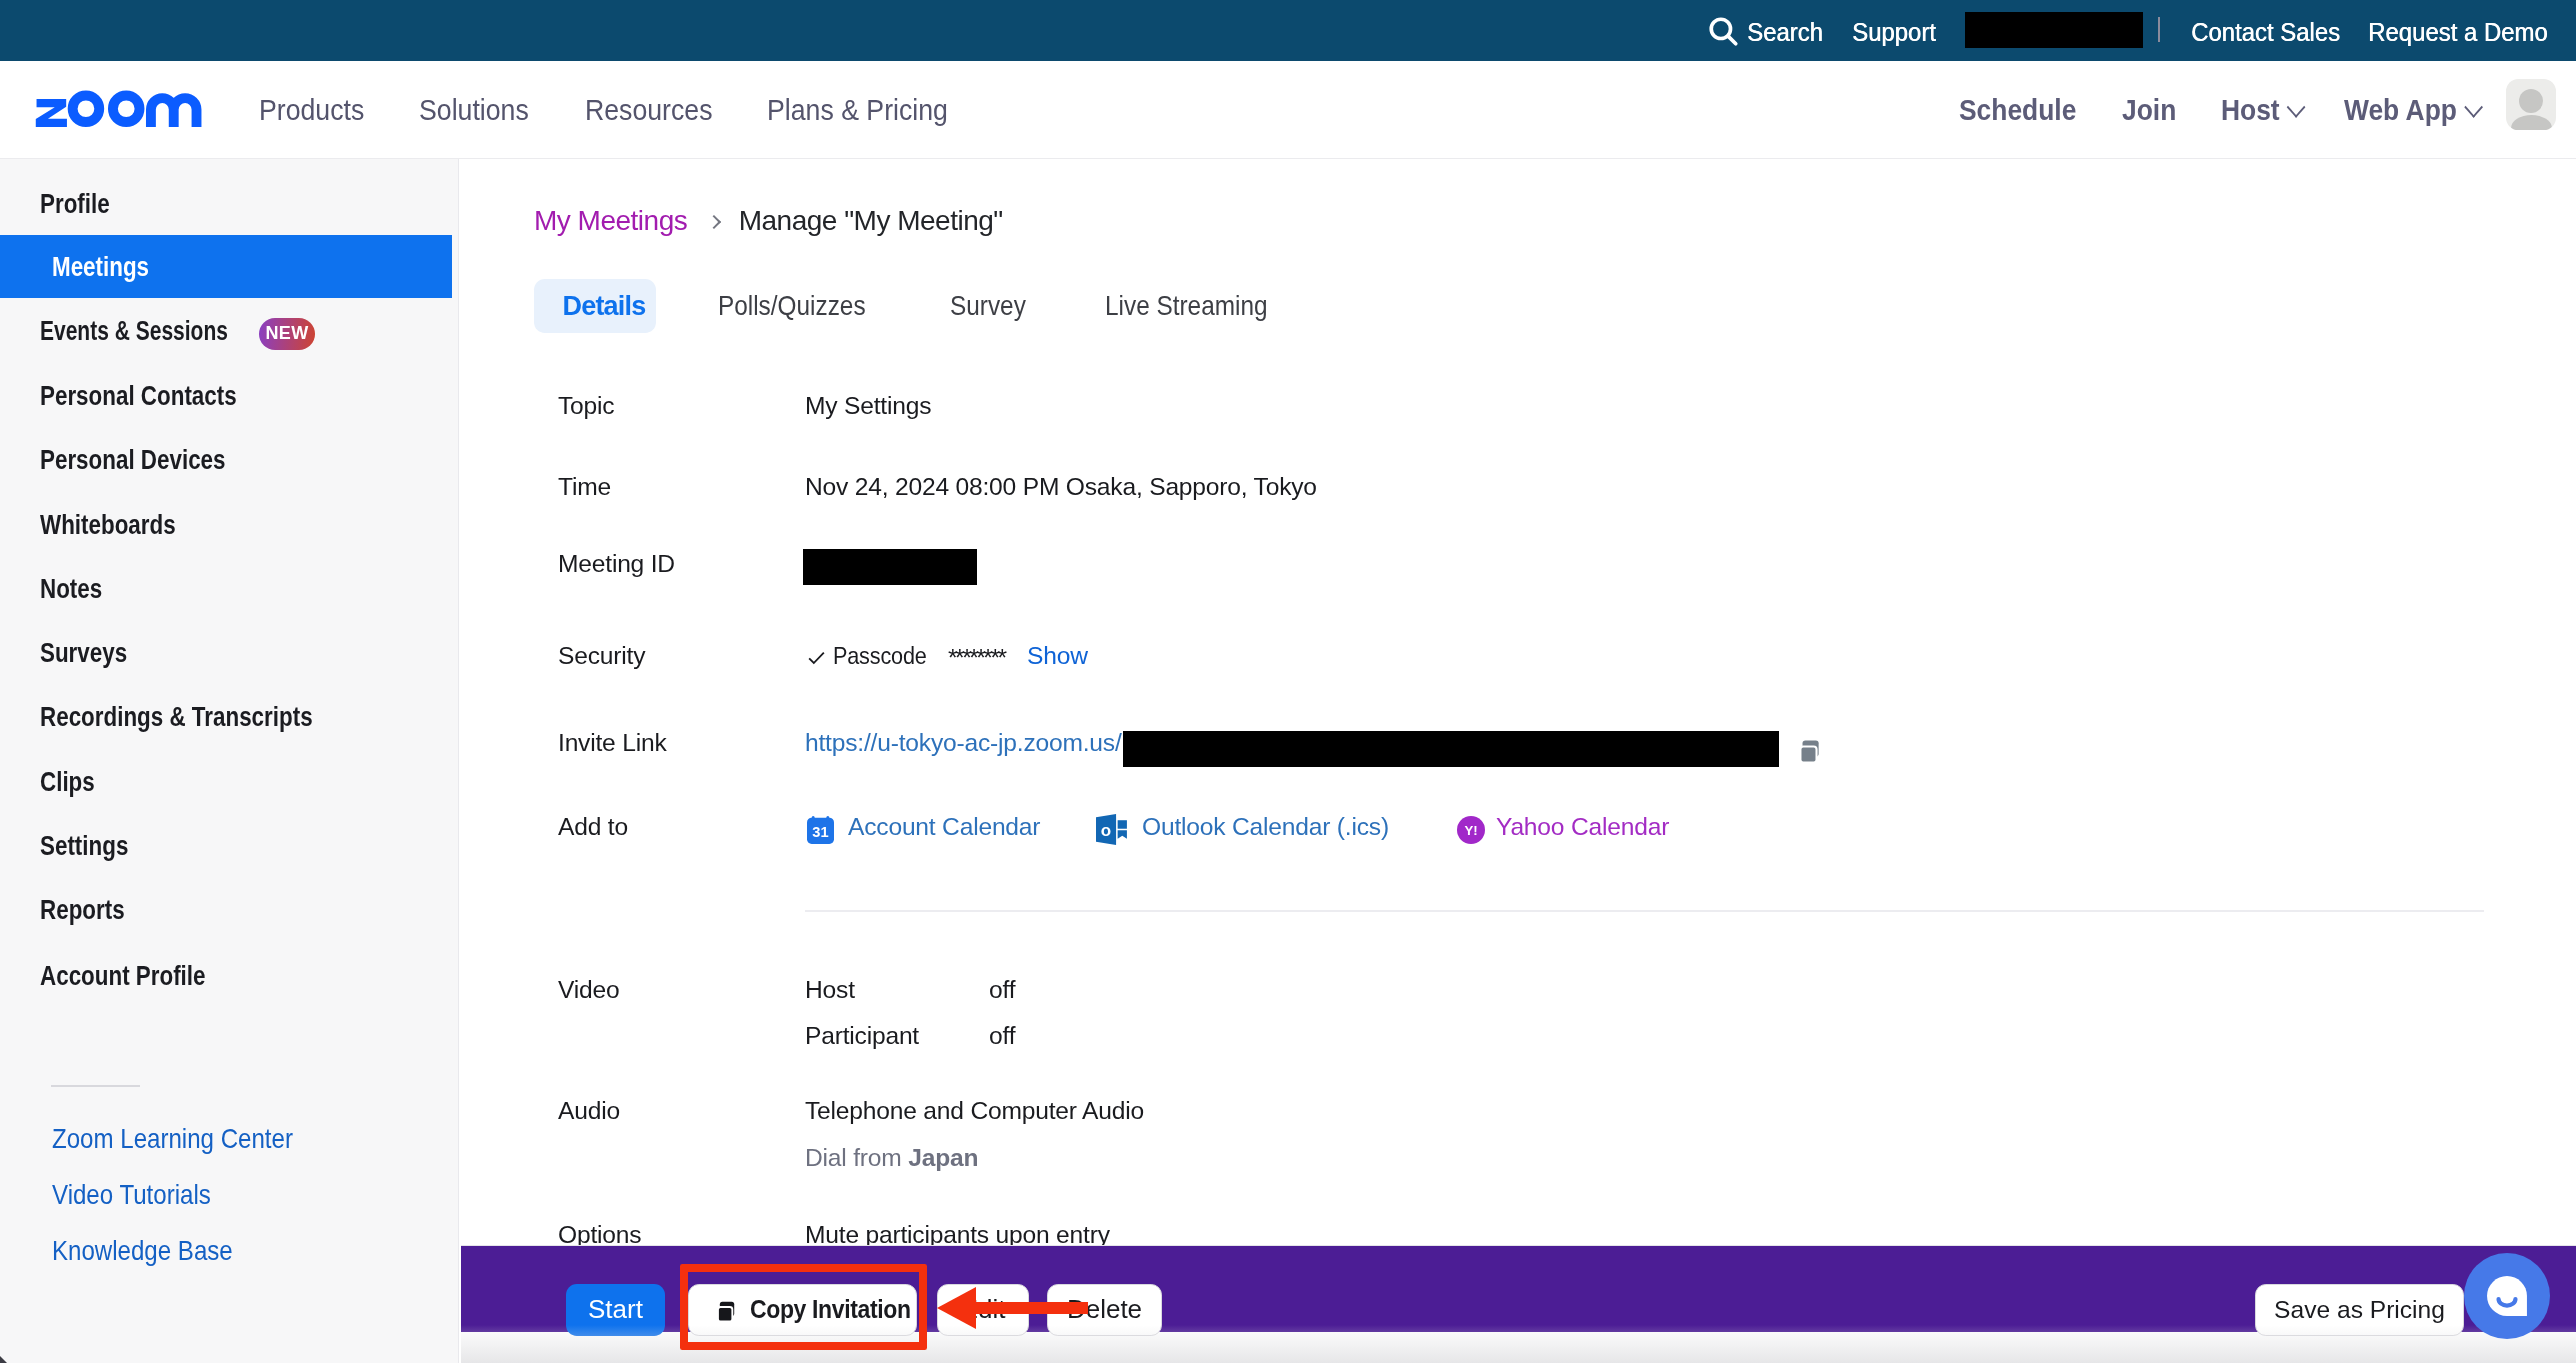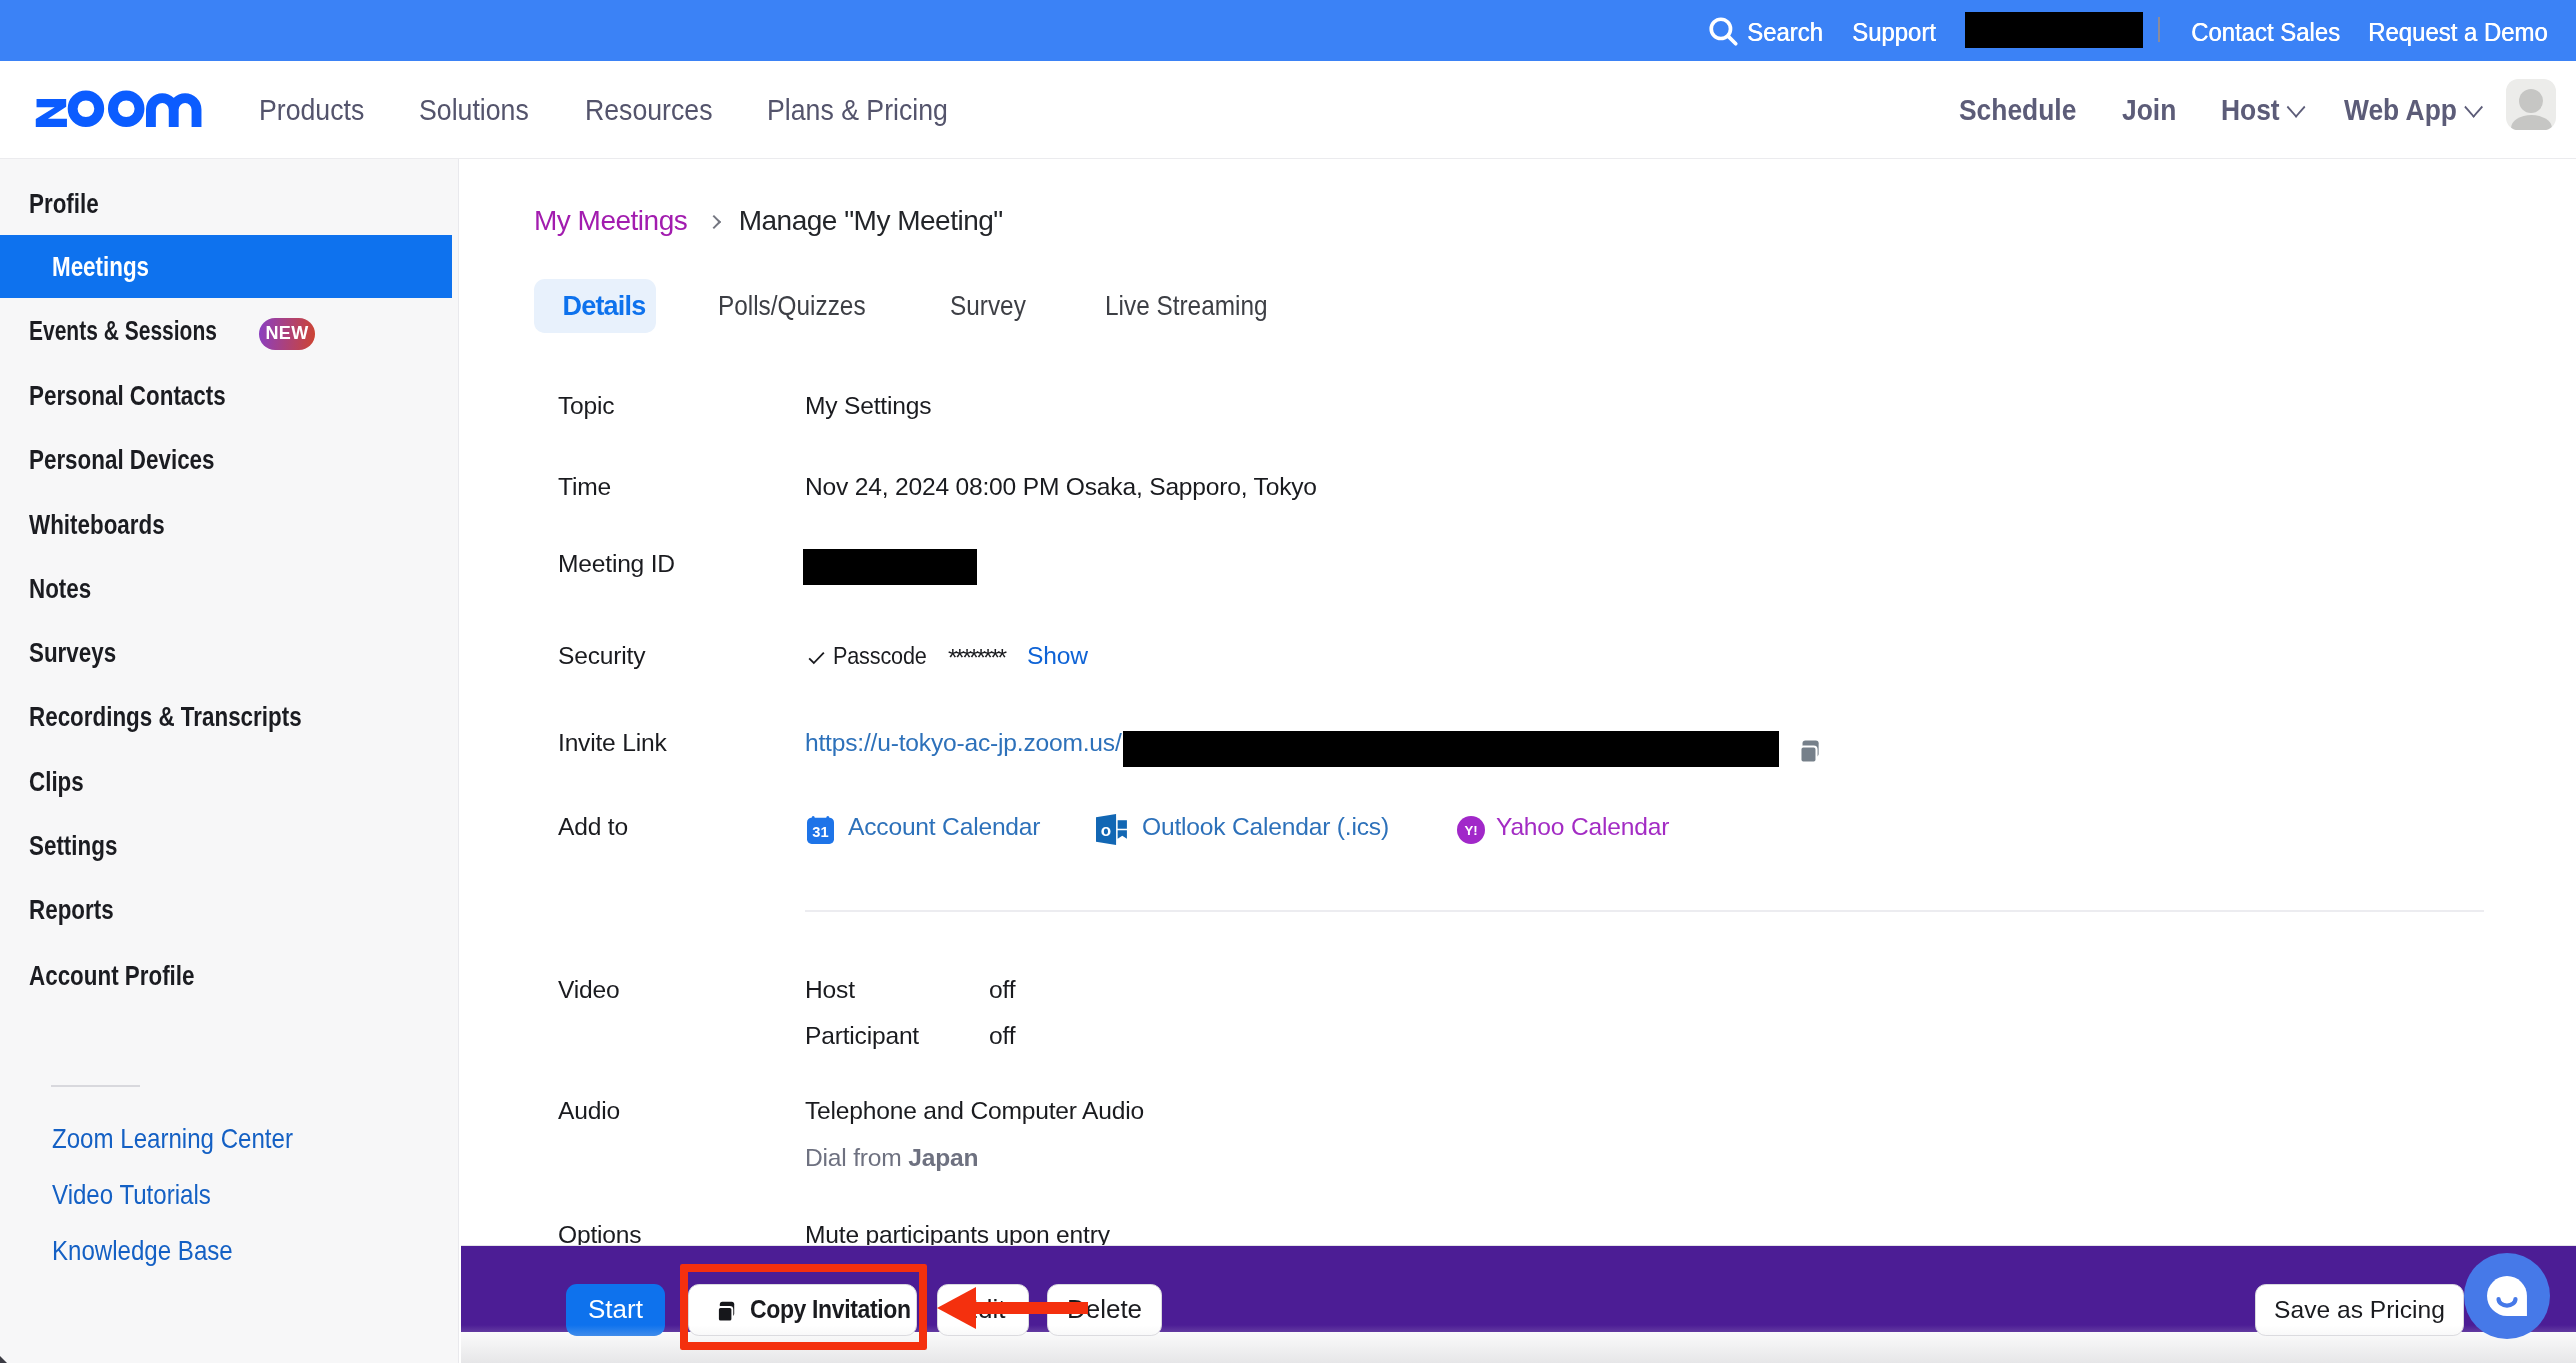--- a/index.html
+++ b/index.html
@@ -1,35 +1,35 @@
 <!DOCTYPE html>
 <html style="font-size:12.3px"><head>
 <meta charset="utf-8">
 <style>
 * { margin:0; padding:0; box-sizing:border-box; }
 html,body { width:2576px; height:1364px; }
 body { position:relative; overflow:hidden; background:#fff; font-family:"Liberation Sans",sans-serif; }
 .abs { position:absolute; }
 
-#topbar { position:absolute; left:0; top:0; width:2576px; height:61px; background:#3b82f6; }
+#topbar { position:absolute; left:0; top:0; width:2576px; height:61px; background:#0c4a6e; }
 #topbar .t { position:absolute; color:#fff; font-size:26px; font-weight:400; top:17px; white-space:nowrap; transform:scaleX(0.92); transform-origin:0 0; text-shadow:0.5px 0 0 #fff; }
 #redact1 { position:absolute; left:1965px; top:12.3px; width:178px; height:36px; background:#000; }
 #tdiv { position:absolute; left:2158px; top:17px; width:1.5px; height:24.6px; background:#8b8b9c; }
 
 #header { position:absolute; left:0; top:61px; width:2576px; height:98px; background:#fff; border-bottom:1.5px solid #ebebee; }
 #logo { position:absolute; left:35px; top:28px; width:168px; height:38px; }
 .nav { position:absolute; top:33px; color:#54546c; font-size:29px; font-weight:400; white-space:nowrap; transform:scaleX(0.92); transform-origin:0 0; }
 .hnav { position:absolute; top:31.5px; color:#5c5c78; font-size:30px; font-weight:700; white-space:nowrap; transform:scaleX(0.88); transform-origin:0 0; }
 .chev { display:inline-block; width:14.6px; height:14.6px; border-right:2.7px solid #5c5c78; border-bottom:2.7px solid #5c5c78; transform:rotate(45deg) translate(-3.8px,-3.8px); margin-left:11.5px; }
 #avatar { position:absolute; left:2506px; top:17.7px; width:50px; height:51px; border-radius:12.3px; background:#ececea; overflow:hidden; }
 #avatar .head { position:absolute; left:13px; top:10.8px; width:24px; height:24px; border-radius:50%; background:#c6c6c4; }
 #avatar .bod { position:absolute; left:4.6px; top:36px; width:41px; height:26px; border-radius:50% 50% 0 0; background:#c6c6c4; }
 
 #sidebar { position:absolute; left:0; top:159px; width:459px; height:1205px; background:#f7f7f8; border-right:1.5px solid #e9e9ed; }
-.sitem { position:absolute; left:0; width:459px; height:65px; line-height:65px; padding-left:29px; font-size:28px; font-weight:700; color:#1b1c21; white-space:nowrap; }
+.sitem { position:absolute; left:0; width:459px; height:65px; line-height:65px; padding-left:40px; font-size:28px; font-weight:700; color:#1b1c21; white-space:nowrap; }
 .sq { display:inline-block; transform:scaleX(0.80); transform-origin:0 50%; }
 #meet { position:absolute; left:0; top:76px; width:452px; height:63px; line-height:63px; padding-left:52px; font-size:28px; font-weight:700; color:#fff; background:#0e72ee; }
 #newbadge { position:absolute; left:259px; top:159px; width:56px; height:31.5px; border-radius:16px; background:linear-gradient(95deg,#8a3fc3,#ce4431); color:#fff; font-size:18px; font-weight:700; text-align:center; line-height:31.5px; letter-spacing:0.4px; }
 #sdiv { position:absolute; left:51px; top:926px; width:89px; height:1.5px; background:#d8d8dd; }
 .slink { position:absolute; left:52px; color:#1460c4; font-size:28px; font-weight:400; white-space:nowrap; transform:scaleX(0.86); transform-origin:0 0; }
 
 #main { position:absolute; left:461px; top:159px; width:2115px; height:1205px; background:#fff; }
 .lab { position:absolute; left:97px; color:#1a1b1f; font-size:24.6px; font-weight:400; white-space:nowrap; letter-spacing:-0.2px; }
 .val { position:absolute; left:344px; color:#1a1b1f; font-size:24.6px; font-weight:400; white-space:nowrap; letter-spacing:-0.2px; }
 

